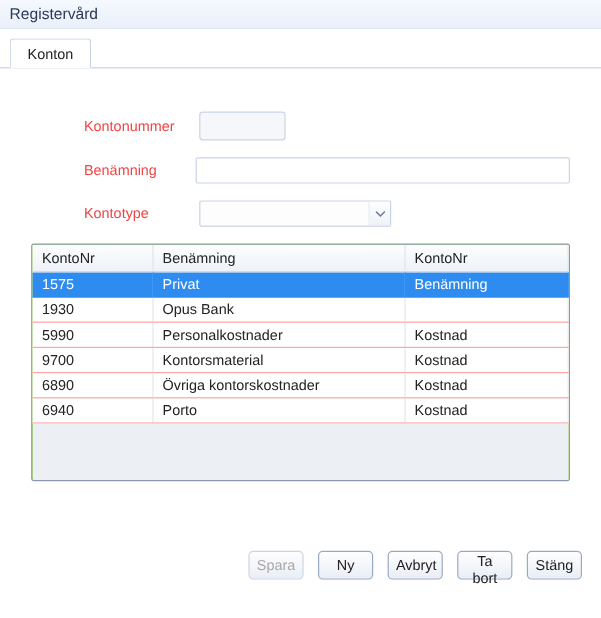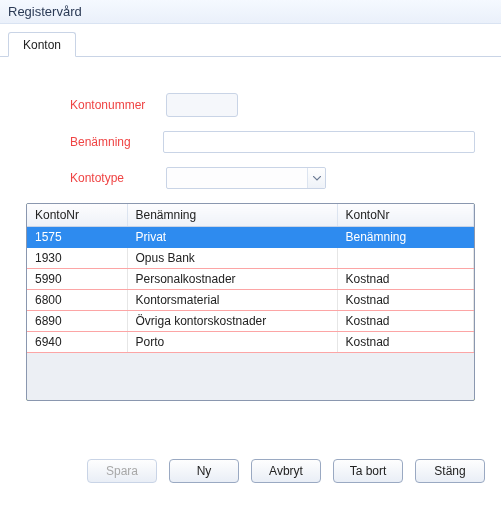--- a/index.html
+++ b/index.html
@@ -147,21 +147,21 @@
       height: 100%;
     }
     .button-bar {
       display: flex;
       gap: 12px;
       justify-content: flex-end;
       padding: 14px 16px 10px;
       margin-top: 18px;
     }
     .btn {
-      width: 70px;
+      width: 46px;
       height: 24px;
       border: 1px solid #9aa9c2;
       border-radius: 4px;
       background: linear-gradient(to bottom, #fefefe, #e9eef6);
       font-family: inherit;
       font-size: 12px;
       color: #222;
       cursor: pointer;
     }
     .btn:disabled {
@@ -224,21 +224,21 @@
               <td>1930</td>
               <td>Opus Bank</td>
               <td></td>
             </tr>
             <tr>
               <td>5990</td>
               <td>Personalkostnader</td>
               <td>Kostnad</td>
             </tr>
             <tr>
-              <td>6800</td>
+              <td>9700</td>
               <td>Kontorsmaterial</td>
               <td>Kostnad</td>
             </tr>
             <tr>
               <td>6890</td>
               <td>Övriga kontorskostnader</td>
               <td>Kostnad</td>
             </tr>
             <tr>
               <td>6940</td>

